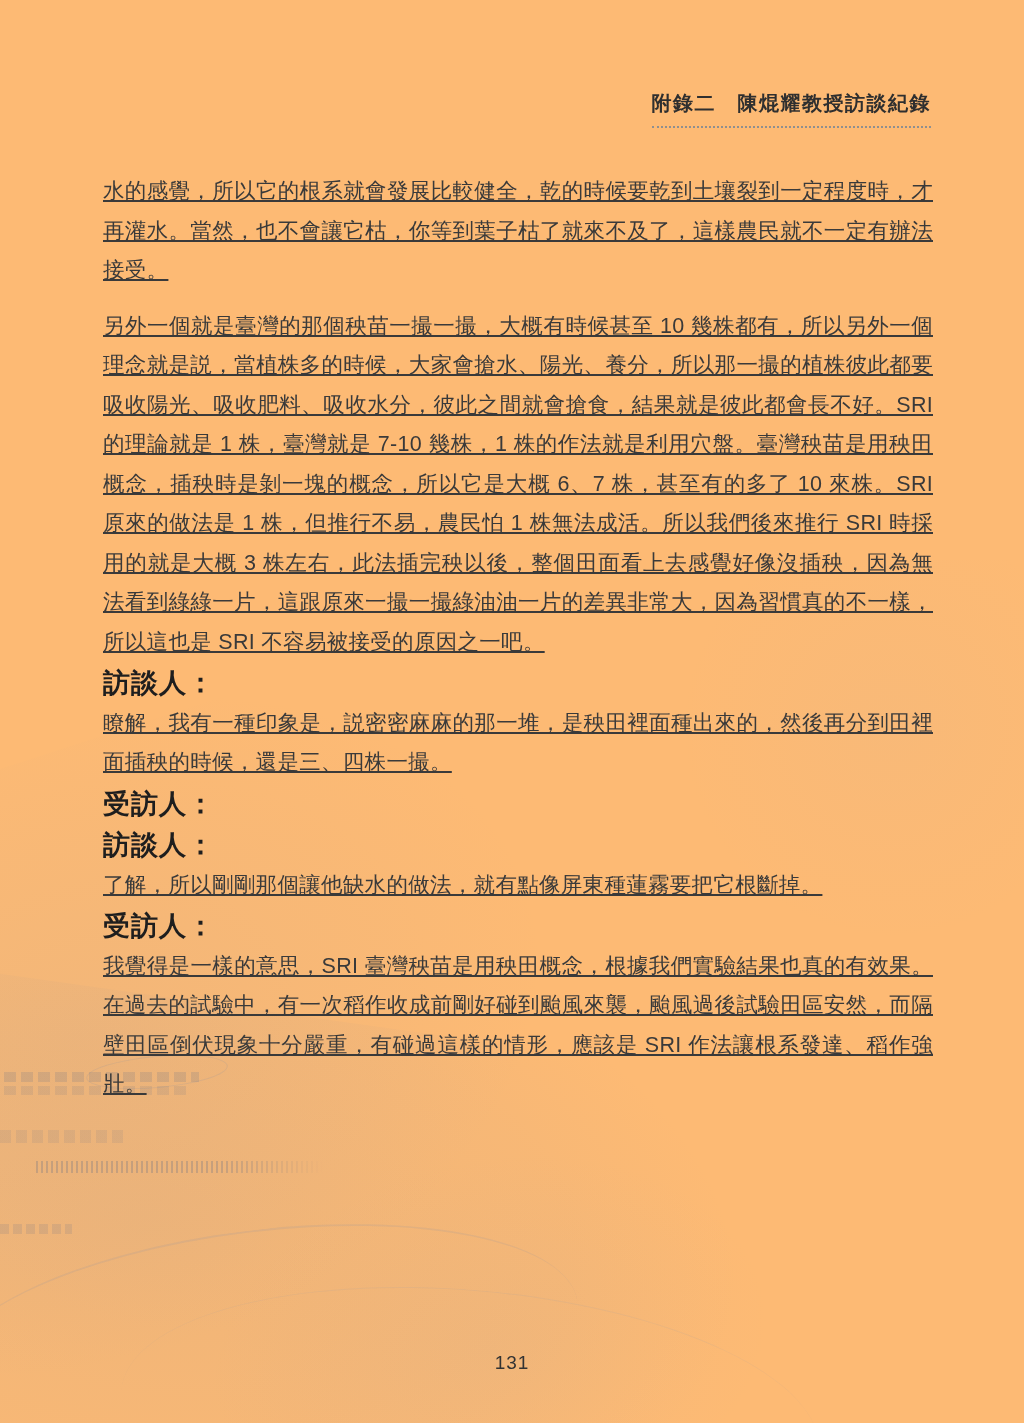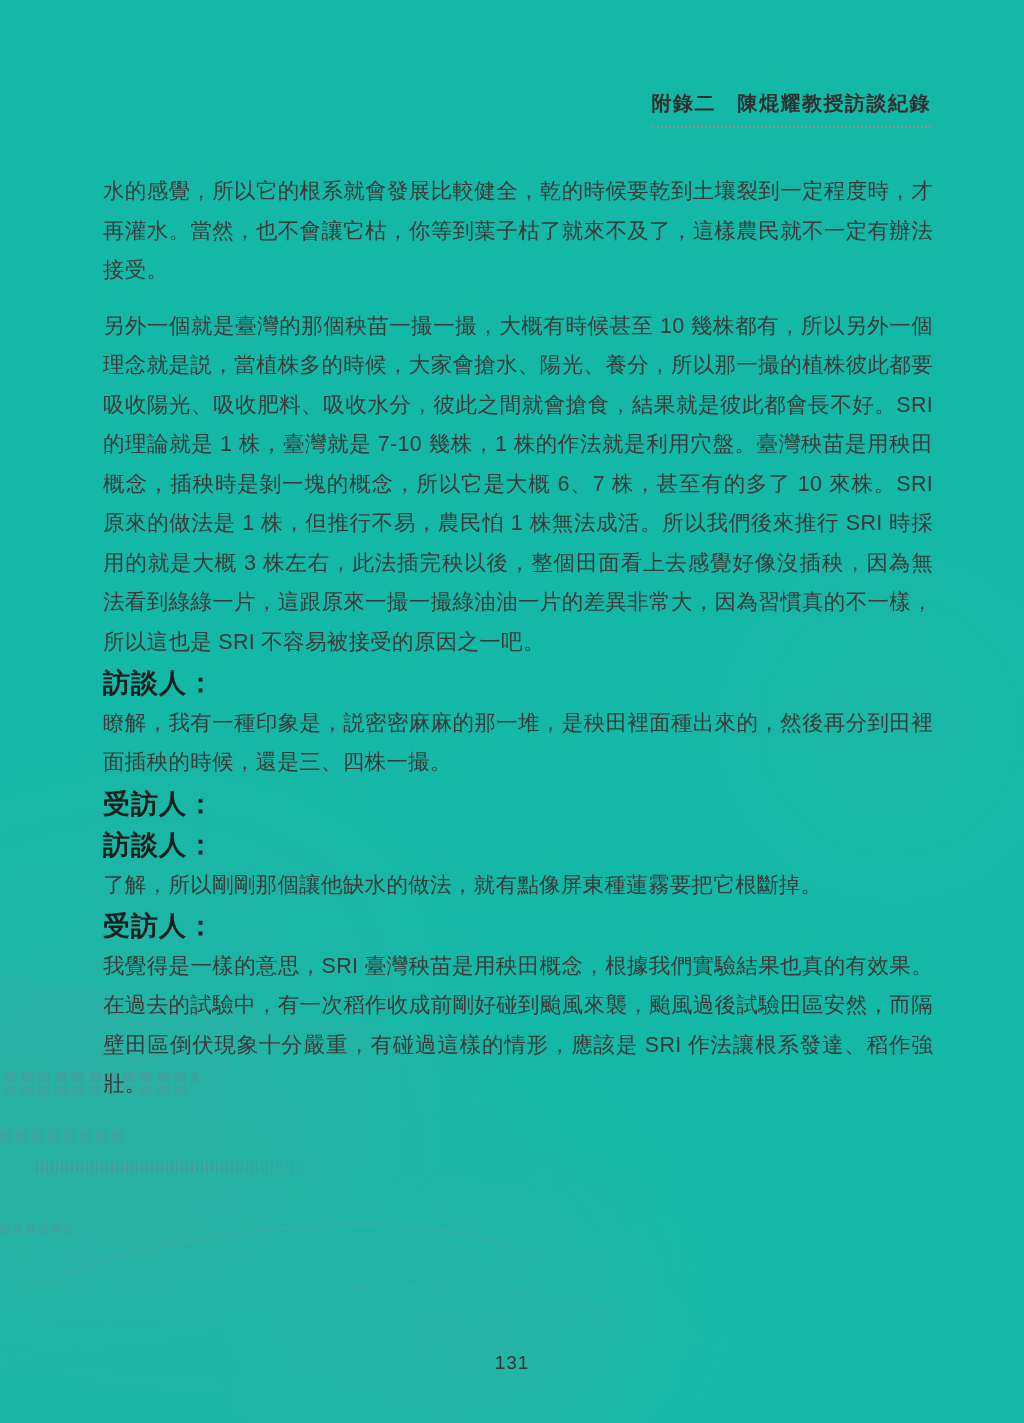--- a/index.html
+++ b/index.html
@@ -1,21 +1,21 @@
 <!DOCTYPE html>
 <html lang="zh-Hant"><head>
 <meta charset="utf-8">
 <style>
   html, body { margin: 0; padding: 0; background: #f2f2f2; }
   .page {
     position: relative;
     width: 1024px;
     height: 1423px;
     margin: 0 auto;
-    background: #14b8a6;
+    background: #fdba74;
     overflow: hidden;
     font-family: "Liberation Sans", sans-serif;
     color: #3a3a3a;
   }
 
   
   .wm { position: absolute; pointer-events: none; }
   .wm-swirl-a {
     left: -180px; top: 720px; width: 760px; height: 620px;
     background: radial-gradient(ellipse at 35% 45%, rgba(150,150,160,0.10), rgba(150,150,160,0.04) 45%, transparent 68%);
@@ -99,20 +99,21 @@
     width: 830px;
     top: 172px;
   }
   .para {
     margin: 0;
     font-size: 21.5px;
     line-height: 39.5px;
     text-align: justify;
     color: #3a3a3a;
     letter-spacing: 0.3px;
+    text-decoration: underline;
   }
   .para + .para { margin-top: 16px; }
   .speaker {
     margin: 2px 0 0 0;
     font-size: 27px;
     line-height: 39.5px;
     font-weight: bold;
     color: #1e1e1e;
     letter-spacing: 1px;
   }

